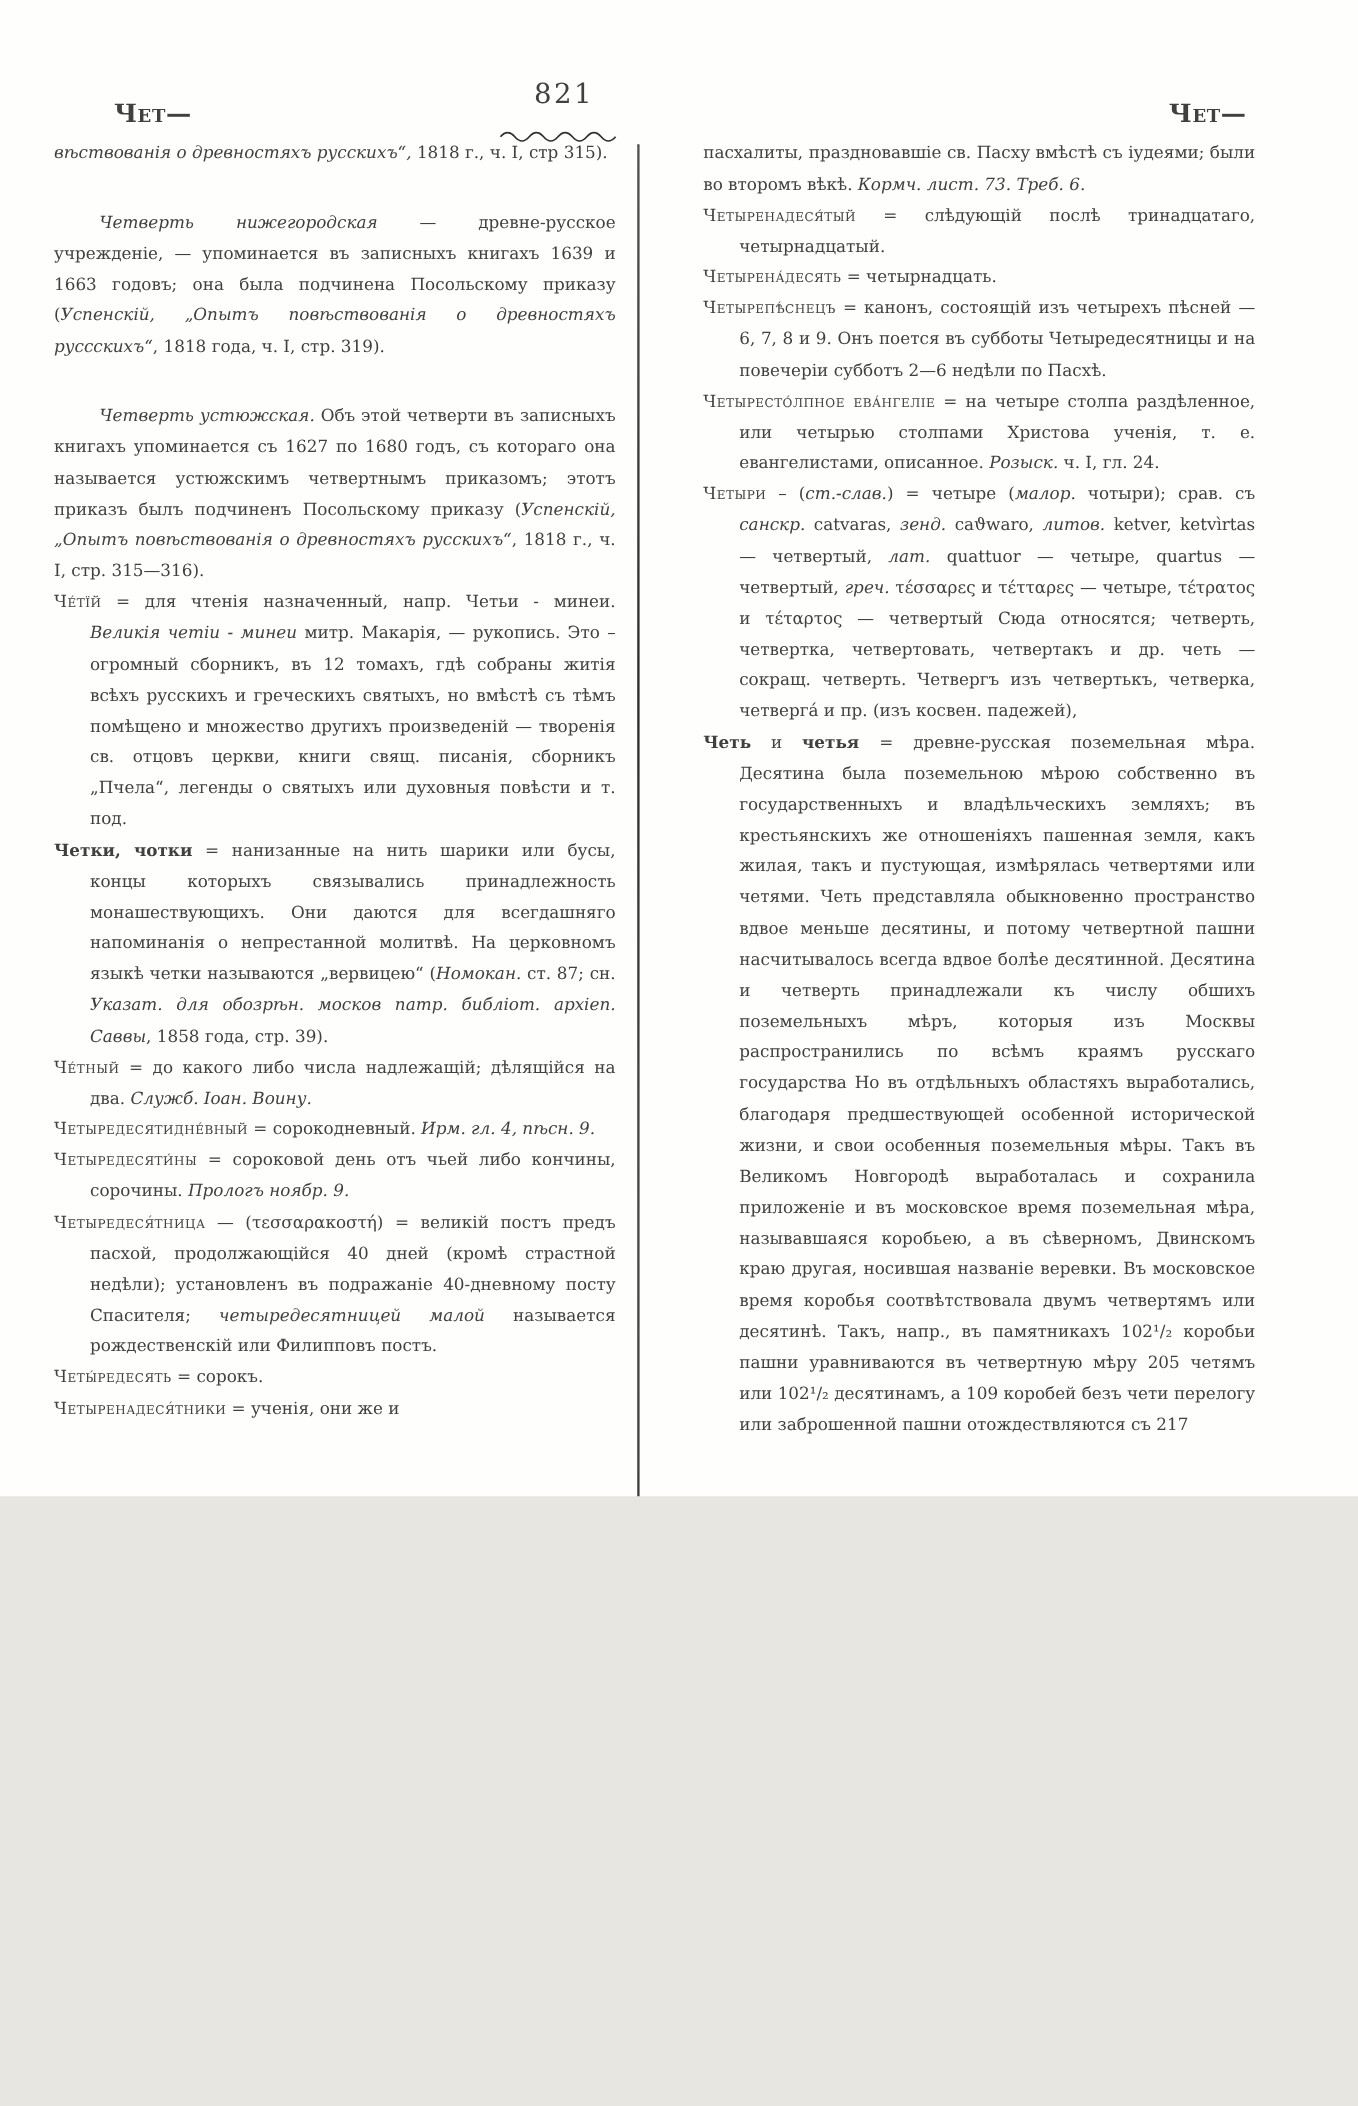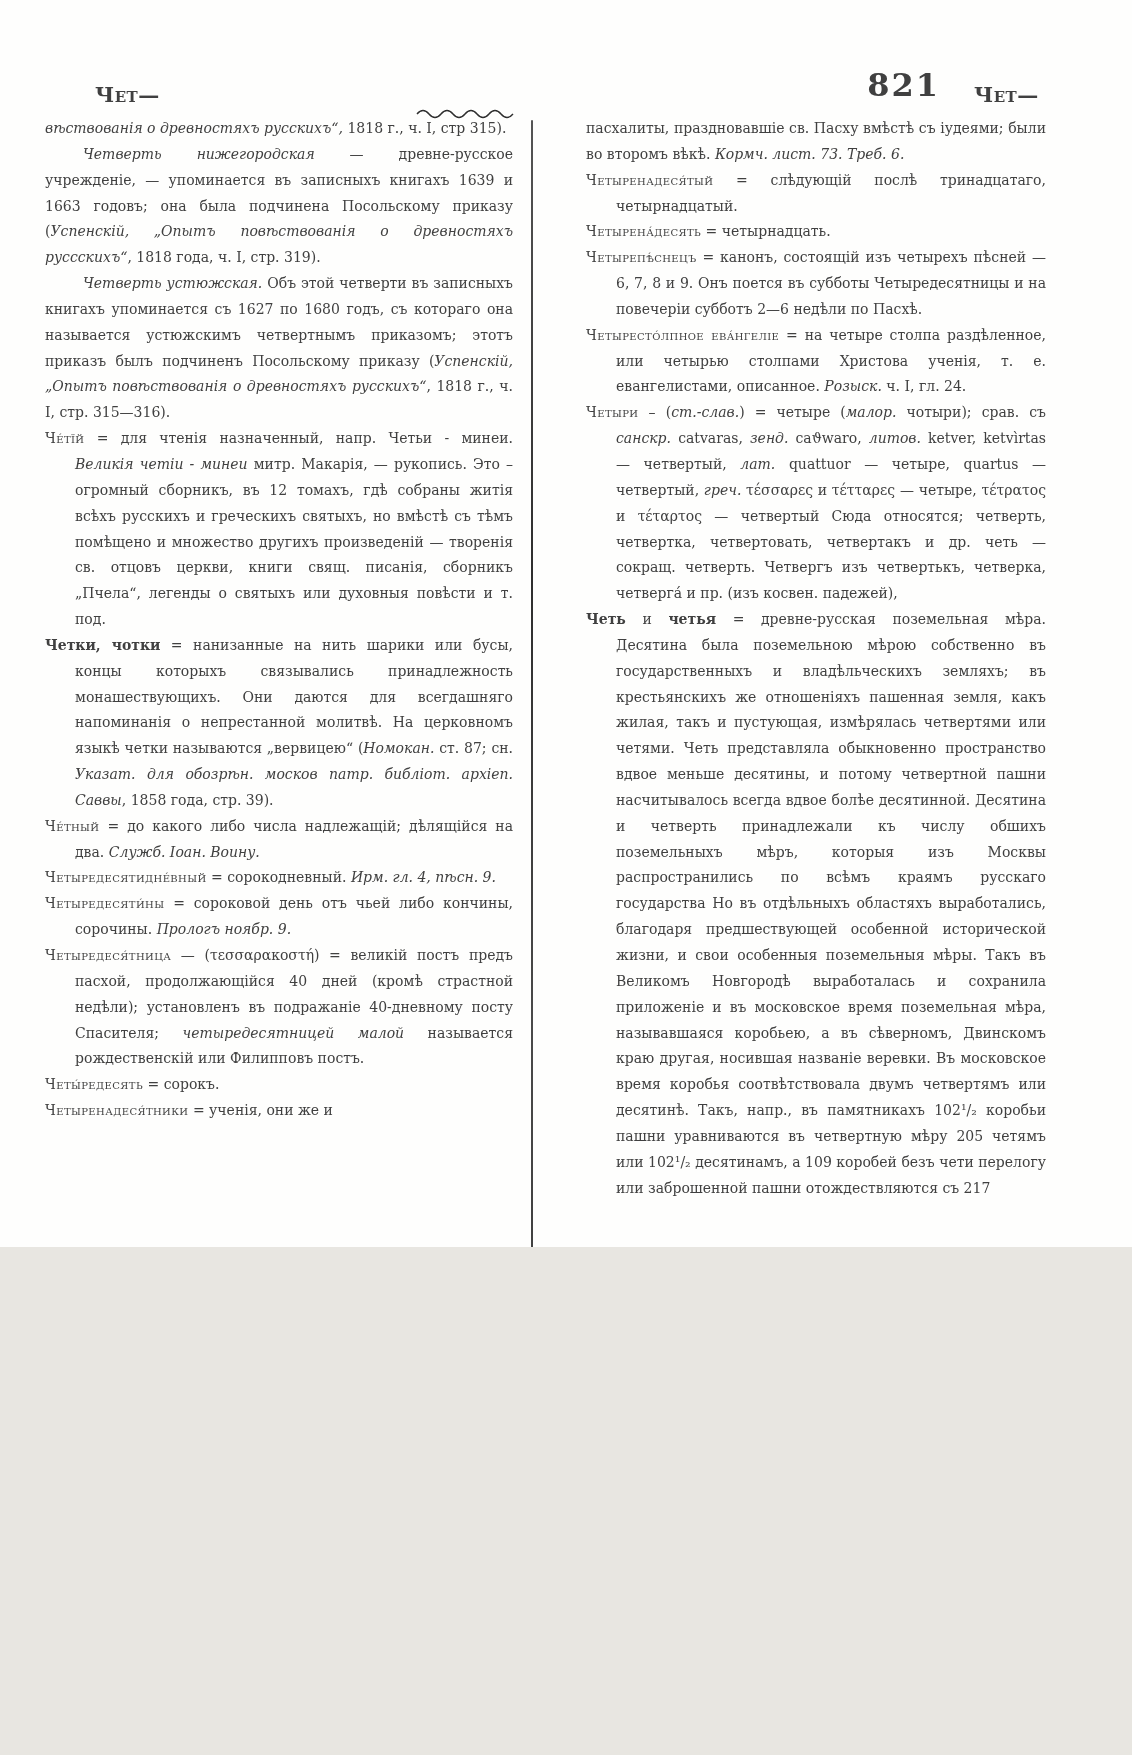--- a/index.html
+++ b/index.html
@@ -9,41 +9,41 @@
     font-family:"DejaVu Serif","Liberation Serif",serif;
     color:#404040;
   }
   .running-head {
     position:absolute; top:82px; font-size:21px; font-weight:600;
     font-variant:small-caps; letter-spacing:0.5px;
   }
   .rh-left  { left:95px; }
   .rh-right { left:974px; }
   .page-number {
-    position:absolute; top:66px; left:0; width:940px; text-align:right;
-    font-size:32px; font-weight:bold; letter-spacing:2px;
+    position:absolute; top:66px; left:0; width:940px; text-align:center;
+    font-size:23px; font-weight:normal; letter-spacing:2px;
   }
   .squiggle { position:absolute; top:104px; left:0; width:940px; text-align:center; }
   .col {
     position:absolute; top:116px; text-align:justify;
     font-size:14px; line-height:25.85px;
   }
   .col-left  { left:45px;  width:468px; }
   .col-right { left:586px; width:460px; }
   .divider {
     position:absolute; left:531px; top:120px; height:1512px; width:2px;
     background:linear-gradient(180deg,#555 0%,#2e2e2e 30%,#4a4a4a 60%,#303030 100%);
     border-radius:2px;
   }
   .bottom-rule {
     position:absolute; top:1747px; left:432px; width:330px; height:1px;
     background:#c9c7c2;
   }
   p.para { margin:0; padding:0; }
-  p.ind   { text-indent:38px; }
+  p.ind   { text-indent:38px;margin-top:32px; }
   p.cont  { text-indent:0; }
   p.entry { padding-left:30px; text-indent:-30px; }
   .seg-n { }
   .seg-i { font-style:italic; }
   .seg-g { }
   .seg-b { font-weight:bold; }
   .seg-h { font-weight:normal; font-variant:small-caps; letter-spacing:0.4px; }
 </style>
 </head>
 <body>

